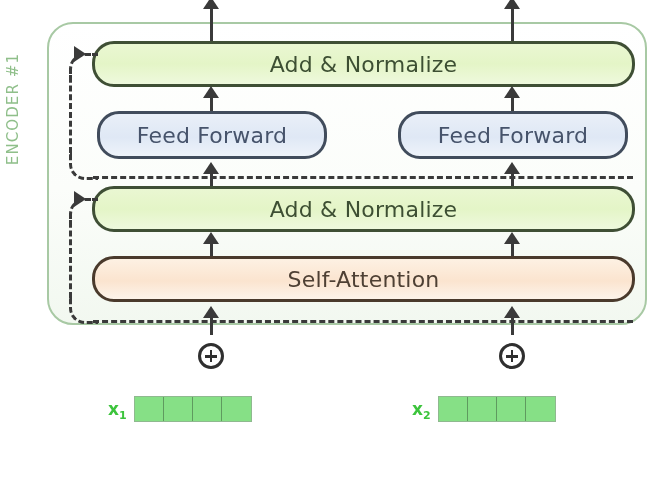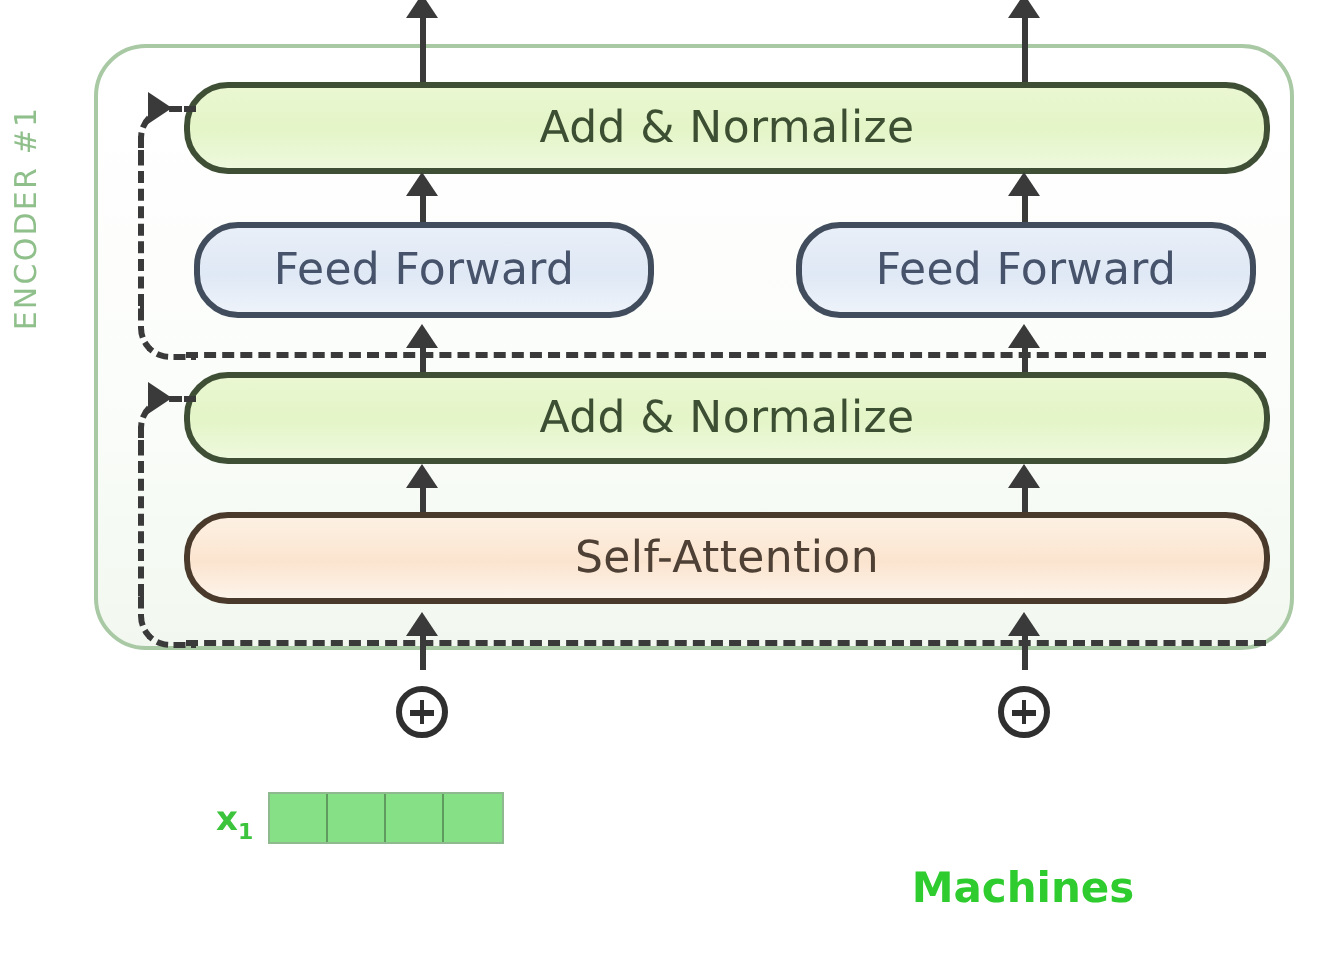--- a/index.html
+++ b/index.html
@@ -228,15 +228,23 @@
   <div class="embed-row" style="left:108px;top:396px;">
     <span class="embed-tag">x<sub>1</sub></span>
     <span class="embed-cells">
       <span class="cell"></span>
       <span class="cell"></span>
       <span class="cell"></span>
       <span class="cell"></span>
     </span>
   </div>
 
-  <div class="word-label" style="left:444px;top:432px;width:135px;">Machines</div>
+  <div class="embed-row" style="left:412px;top:396px;">
+    <span class="embed-tag">x<sub>2</sub></span>
+    <span class="embed-cells">
+      <span class="cell"></span>
+      <span class="cell"></span>
+      <span class="cell"></span>
+      <span class="cell"></span>
+    </span>
+  </div>
 
 </div>
 
 </body></html>

